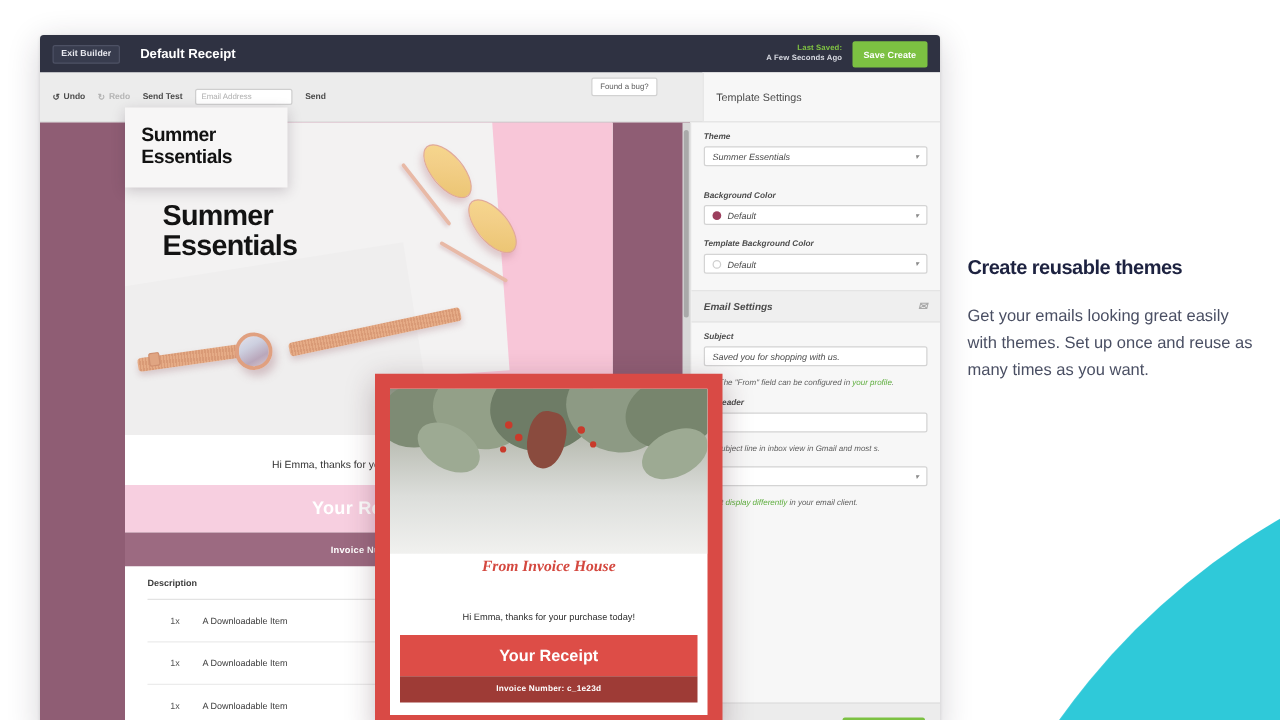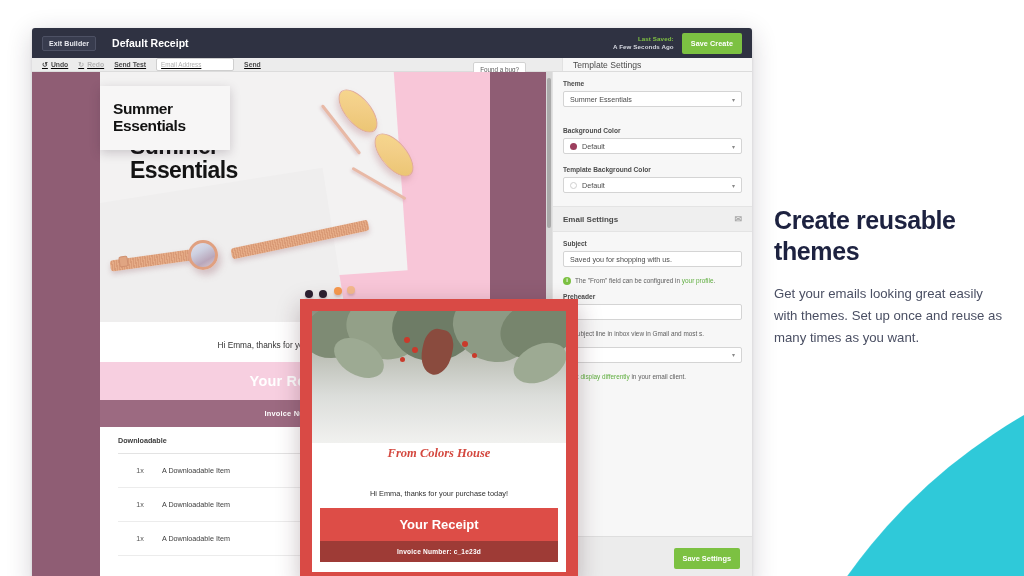--- a/index.html
+++ b/index.html
@@ -24,21 +24,21 @@
   }
   .teal-blob .vein {
     position:absolute; top:0; left:0; width:100%; height:100%;
     border-top-left-radius:100% 100%;
     border-left:1px solid rgba(255,255,255,0.10);
   }
 
   
   .promo { position:absolute; left:774px; top:205px; width:232px; z-index: 5; }
   .promo h1 {
-    font-size: 25px; line-height: 1.22; font-weight: 700;
+    font-size: 16px; line-height: 1.22; font-weight: 700;
     color: #1d2240; letter-spacing: -0.4px;
   }
   .promo p {
     margin-top: 17px;
     font-size: 13.2px; line-height: 1.65; color: #4a4f63; font-weight: 400;
   }
 
   
   .app-window {
     position:absolute; left:32px; top:28px;
@@ -65,22 +65,22 @@
   .saved-block { text-align:right; line-height:1.28; }
   .saved-label { font-size:6.2px; font-weight:700; color:#7fc242; letter-spacing:0.1px; }
   .saved-time { font-size:6.2px; font-weight:700; color:#d6d8e0; letter-spacing:0.1px; }
   .btn-save-layout {
     background:#7cc142; color:#fff; font-size:7.2px; font-weight:700;
     padding:6px 9px; border-radius:2px; letter-spacing:0.1px;
   }
 
   
   .app-toolbar {
-    height: 14px; background:#ececec; border-bottom:1px solid #dcdcdc;
-    display:flex; align-items:center; padding: 0 10px; gap:10px; position:relative;text-decoration:underline;
+    height: 40px; background:#ececec; border-bottom:1px solid #dcdcdc;
+    display:flex; align-items:center; padding: 0 10px; gap:10px; position:relative;
   }
   .tb-btn { font-size:6.8px; font-weight:700; color:#4a4a4a; display:flex; align-items:center; gap:3px; }
   .tb-btn.disabled { color:#b4b4b4; }
   .tb-ico { font-size:7px; }
   .tb-label { font-size:6.8px; font-weight:700; color:#4a4a4a; }
   .tb-input {
     width:78px; height:13px; background:#fff; border:1px solid #cfcfcf; border-radius:2px;
     font-size:6.3px; color:#b0b0b0; display:flex; align-items:center; padding:0 4px;
   }
   .tb-send { font-size:6.8px; font-weight:700; color:#4a4a4a; }
@@ -198,21 +198,21 @@
   }
   .tbl-row .c-qty { width:44px; text-align:center; color:#555; }
   .tbl-row .c-name { flex:1; }
   .tbl-row .c-unit { width:80px; color:#3b3b3b; }
 
   
   .panel {
     width: 200px; background:#f7f7f7; border-left:1px solid #e2e2e2;
     position:relative; display:flex; flex-direction:column;
   }
-  .panel-scroll { flex:1; overflow:hidden; position:relative; }
+  .panel-scroll { flex:1; overflow:hidden; position:relative;font-style:italic; }
   .sec-head {
     background:#efefef; border-top:1px solid #e4e4e4; border-bottom:1px solid #e4e4e4;
     padding:7px 10px; font-size:8px; font-weight:700; color:#4b4b4b;
     display:flex; align-items:center; justify-content:space-between;
   }
   .sec-head .ico { color:#a9a9a9; font-size:9px; }
   .fld { padding: 8px 10px 4px; }
   .fld-label { font-size:6.6px; font-weight:700; color:#4b4b4b; margin-bottom:4px; }
   .select, .textinput {
     background:#fff; border:1px solid #d4d4d4; border-radius:2px;
@@ -370,21 +370,21 @@
               <div>Essentials</div>
             </div>
           </div>
 
           <div class="greet">Hi Emma, thanks for your purchase today!</div>
           <div class="band-receipt">Your Receipt</div>
           <div class="band-invoice">Invoice Number:</div>
 
           <div class="tbl">
             <div class="tbl-head">
-              <div class="c-desc">Downloadable</div>
+              <div class="c-desc">Description</div>
             </div>
             <div class="tbl-row">
               <div class="c-qty">1x</div>
               <div class="c-name">A Downloadable Item</div>
               <div class="c-unit">Unit</div>
             </div>
             <div class="tbl-row">
               <div class="c-qty">1x</div>
               <div class="c-name">A Downloadable Item</div>
               <div class="c-unit">Unit</div>
@@ -499,20 +499,20 @@
         <div class="spr" style="left:188px; top:-10px; width:76px; height:58px; background:#77856d; transform:rotate(-14deg);"></div>
         <div class="spr" style="left:110px; top:18px; width:30px; height:46px; background:#8a4b3e; transform:rotate(12deg); border-radius:40% 40% 50% 50%;"></div>
         <div class="spr" style="left:92px; top:26px; width:6px; height:6px; background:#c93a2b;"></div>
         <div class="spr" style="left:100px; top:36px; width:6px; height:6px; background:#c93a2b;"></div>
         <div class="spr" style="left:88px; top:46px; width:5px; height:5px; background:#c93a2b;"></div>
         <div class="spr" style="left:150px; top:30px; width:6px; height:6px; background:#c93a2b;"></div>
         <div class="spr" style="left:160px; top:42px; width:5px; height:5px; background:#c93a2b;"></div>
         <div class="spr" style="left:20px; top:30px; width:54px; height:34px; background:#9daa93; transform:rotate(30deg);"></div>
         <div class="spr" style="left:200px; top:34px; width:56px; height:36px; background:#9daa93; transform:rotate(-26deg);"></div>
       </div>
-      <div class="xmas-h2">From Colors House</div>
+      <div class="xmas-h2">From Invoice House</div>
       <div class="xmas-greet">Hi Emma, thanks for your purchase today!</div>
       <div class="xmas-band-receipt">Your Receipt</div>
       <div class="xmas-band-invoice">Invoice Number: c_1e23d</div>
     </div>
   </div>
 
 </div>
 
 </body></html>

